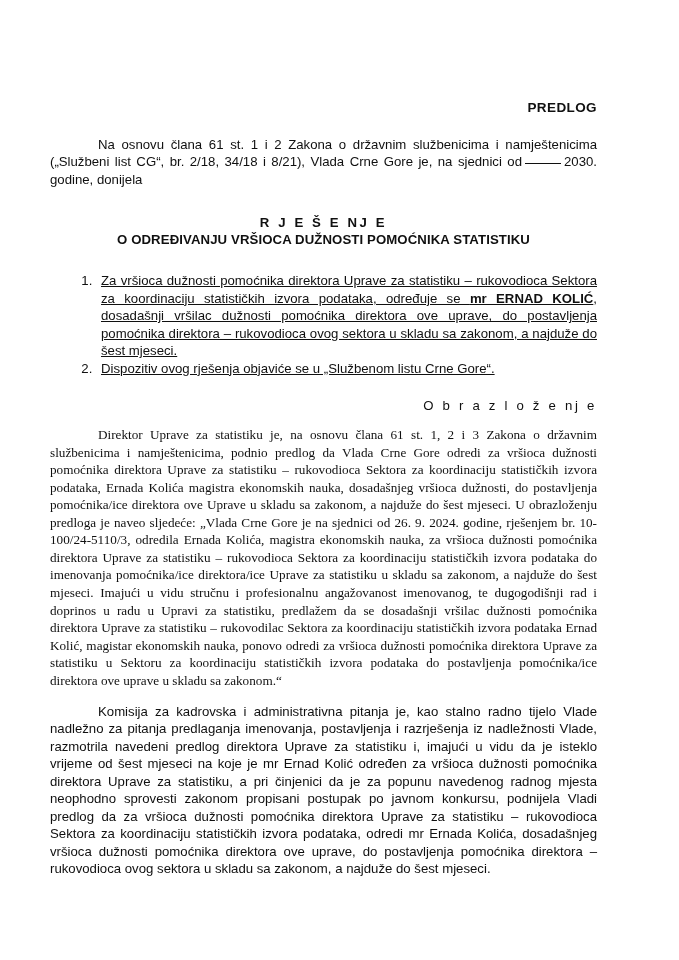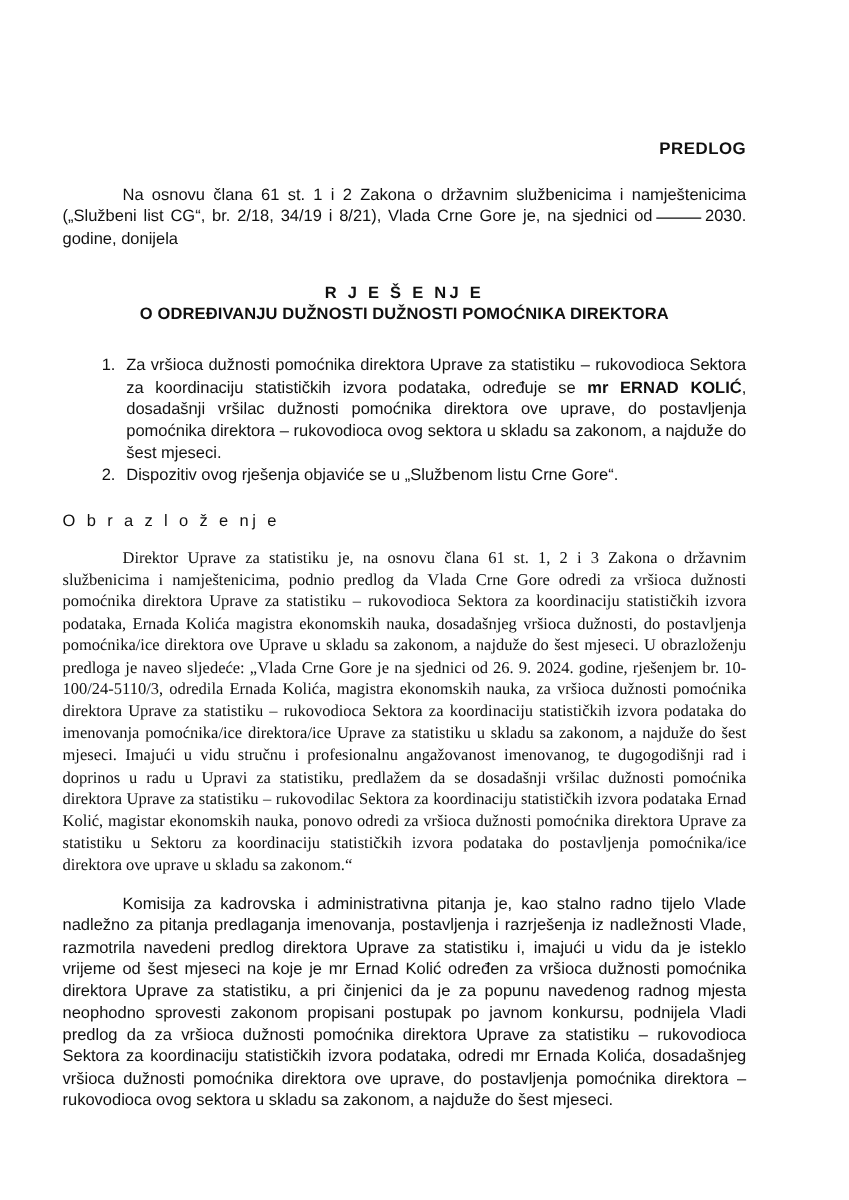--- a/index.html
+++ b/index.html
@@ -12,21 +12,21 @@
     height: 960px;
     font-family: "Liberation Sans", sans-serif;
     color: #101010;
     -webkit-font-smoothing: antialiased;
   }
   .page {
     position: relative;
     width: 647px;
     height: 960px;
     box-sizing: border-box;
-    padding: 12px 50px;
+    padding: 1px 50px;
     background: #ffffff;
   }
   .doc-label {
     text-align: right;
     font-weight: bold;
     font-size: 13.5px;
     letter-spacing: 0.4px;
     padding-top: 100px;
     line-height: 1.1;
   }
@@ -56,29 +56,30 @@
     letter-spacing: 2.6px;
   }
   .title-sub {
     letter-spacing: 0.1px;
   }
   ol.clauses {
     margin: 24px 0 0 0;
     padding: 0 0 0 46px;
     font-size: 13.2px;
     line-height: 1.32;
+    text-decoration: underline;
   }
   ol.clauses li {
     text-align: justify;
     padding-left: 5px;
     margin-bottom: 0;
   }
   .section-heading {
     margin-top: 20px;
-    text-align: left;
+    text-align: right;
     font-size: 13.2px;
     letter-spacing: 2.7px;
     line-height: 1.3;
   }
   .body-par {
     margin-top: 1px;
     font-size: 13.2px;
     line-height: 1.33;
     text-align: justify;
     text-indent: 48px;
@@ -89,25 +90,25 @@
   }
   b, .bold { font-weight: bold; }
 </style>
 </head>
 <body>
 
 <div class="page">
 
   <div class="doc-label">PREDLOG</div>
 
-  <p class="intro"><span>Na osnovu člana 61 st. 1 i 2 Zakona o državnim službenicima i namještenicima („Službeni list CG“, br. 2/18, 34/19 i 8/21), Vlada Crne Gore je, na sjednici od</span><span class="blank-line"></span><span>2030. godine, donijela</span></p>
+  <p class="intro"><span>Na osnovu člana 61 st. 1 i 2 Zakona o državnim službenicima i namještenicima („Službeni list CG“, br. 2/18, 34/18 i 8/21), Vlada Crne Gore je, na sjednici od</span><span class="blank-line"></span><span>2030. godine, donijela</span></p>
 
   <div class="title-block">
     <div class="title-main">R J E Š E NJ E</div>
-    <div class="title-sub">O ODREĐIVANJU DUŽNOSTI DUŽNOSTI POMOĆNIKA DIREKTORA</div>
+    <div class="title-sub">O ODREĐIVANJU VRŠIOCA DUŽNOSTI POMOĆNIKA STATISTIKU</div>
   </div>
 
   <ol class="clauses">
     <li><span>Za vršioca dužnosti pomoćnika direktora Uprave za statistiku – rukovodioca Sektora za koordinaciju statističkih izvora podataka, određuje se </span><b>mr ERNAD KOLIĆ</b><span>, dosadašnji vršilac dužnosti pomoćnika direktora ove uprave, do postavljenja pomoćnika direktora –  rukovodioca ovog sektora u skladu sa zakonom, a najduže do šest mjeseci.</span></li>
     <li><span>Dispozitiv ovog rješenja objaviće se u „Službenom listu Crne Gore“.</span><b></b><span></span></li>
   </ol>
 
   <div class="section-heading">O b r a z l o ž e nj e</div>
 
   <p class="body-par first">Direktor Uprave za statistiku je, na osnovu člana 61 st. 1, 2 i 3 Zakona o državnim službenicima i namještenicima, podnio predlog da Vlada Crne Gore odredi za vršioca dužnosti pomoćnika direktora Uprave za statistiku – rukovodioca Sektora za koordinaciju statističkih izvora podataka, Ernada Kolića magistra ekonomskih nauka, dosadašnjeg vršioca dužnosti, do postavljenja pomoćnika/ice direktora ove Uprave u skladu sa zakonom, a najduže do šest mjeseci. U obrazloženju predloga je naveo sljedeće: „Vlada Crne Gore je na sjednici od 26. 9. 2024. godine, rješenjem br. 10-100/24-5110/3, odredila Ernada Kolića, magistra ekonomskih nauka, za vršioca dužnosti pomoćnika direktora Uprave za statistiku – rukovodioca Sektora za koordinaciju statističkih izvora podataka do imenovanja pomoćnika/ice direktora/ice Uprave za statistiku u skladu sa zakonom, a najduže do šest mjeseci. Imajući u vidu stručnu i profesionalnu angažovanost imenovanog, te dugogodišnji rad i doprinos u radu u Upravi za statistiku, predlažem da se dosadašnji vršilac dužnosti pomoćnika direktora Uprave za statistiku – rukovodilac Sektora za koordinaciju statističkih izvora podataka Ernad Kolić, magistar ekonomskih nauka, ponovo odredi za vršioca dužnosti pomoćnika direktora Uprave za statistiku u Sektoru za koordinaciju statističkih izvora podataka do postavljenja pomoćnika/ice direktora ove uprave u skladu sa zakonom.“</p>

